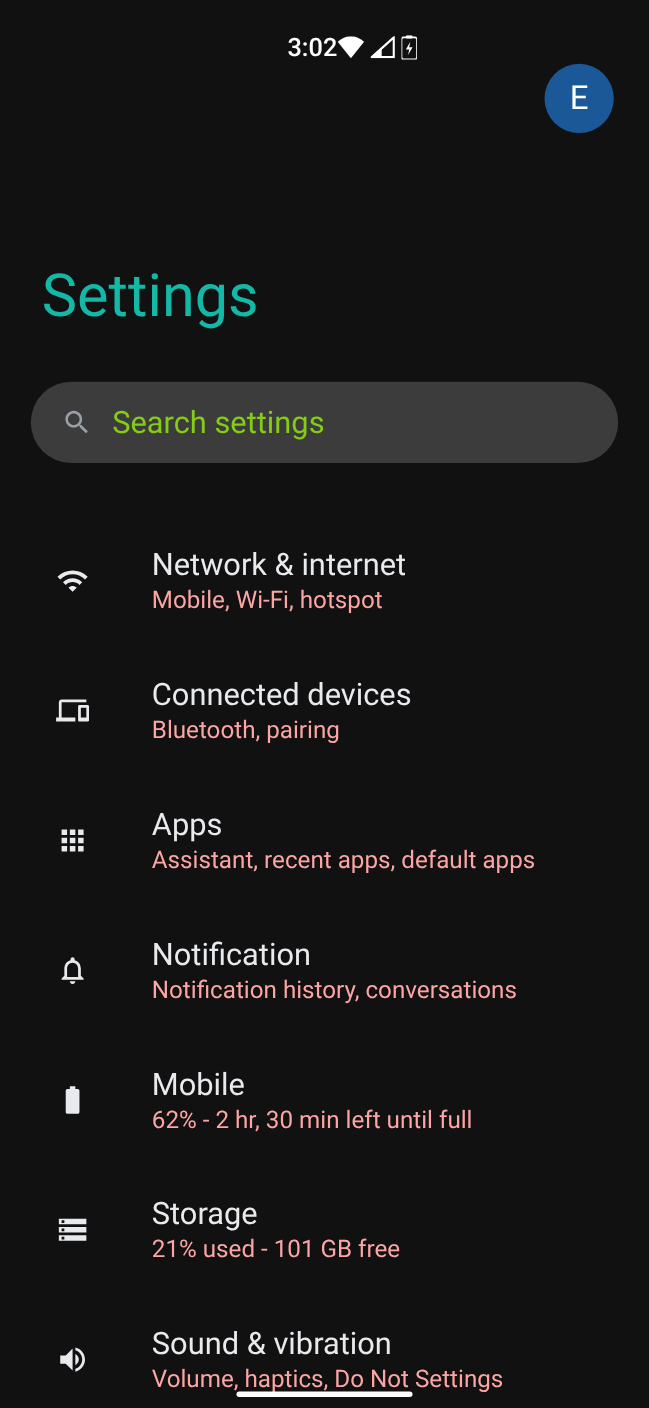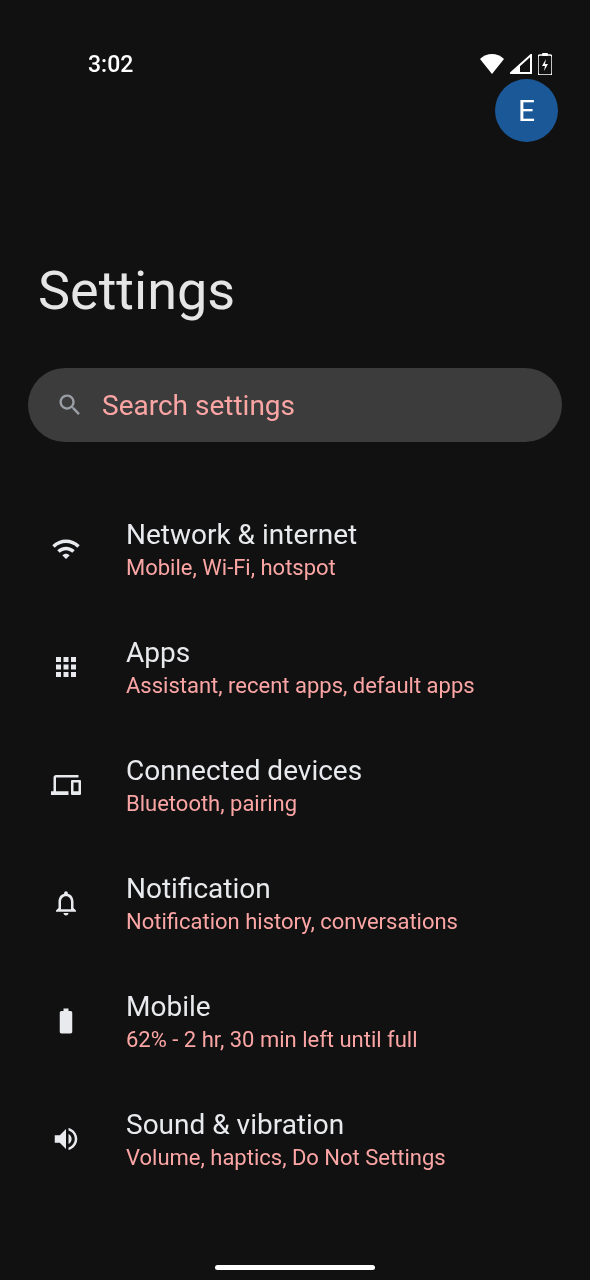--- a/index.html
+++ b/index.html
@@ -7,25 +7,24 @@
       width: 590px;
       height: 1280px;
       background: #111111;
       font-family: 'Roboto', -apple-system, sans-serif;
       color: #e8eaed;
       overflow: hidden;
       position: relative;
     }
     .status-bar {
       display: flex;
-      justify-content: space-between;
+      justify-content: center;
       align-items: center;
       padding: 28px 38px 0 88px;
       height: 58px;
-      margin-top: 21px;
     }
     .status-time {
       font-size: 23px;
       font-weight: 500;
       color: #ffffff;
     }
     .status-icons {
       display: flex;
       align-items: center;
       gap: 6px;
@@ -45,53 +44,53 @@
       display: flex;
       align-items: center;
       justify-content: center;
       font-size: 30px;
       font-weight: 400;
       color: #ffffff;
     }
     .page-title {
       font-size: 54px;
       font-weight: 400;
-      color: #e5e5e5;
+      color: #14b8a6;
       padding-left: 8px;
       margin-top: 80px;
     }
     .search-bar {
       margin: 46px 28px 0 28px;
       height: 74px;
       background: #3c3c3c;
       border-radius: 37px;
       display: flex;
       align-items: center;
       padding: 0 28px;
       gap: 18px;
     }
     .search-icon-svg {
       width: 28px;
       height: 28px;
       fill: #9aa0a6;
     }
     .search-placeholder {
       font-size: 28px;
-      color: #fca5a5;
+      color: #84cc16;
       font-weight: 400;
     }
     .settings-list {
       margin-top: 48px;
       padding: 0 30px;
     }
     .settings-item {
       display: flex;
       align-items: center;
       padding: 28px 0;
-      gap: 38px;
+      gap: 50px;
     }
     .item-icon {
       width: 44px;
       height: 44px;
       display: flex;
       align-items: center;
       justify-content: center;
       flex-shrink: 0;
       margin-left: 14px;
     }
@@ -171,44 +170,44 @@
     </div>
     <div class="item-text">
       <div class="item-title">Network &amp; internet</div>
       <div class="item-subtitle">Mobile, Wi-Fi, hotspot</div>
     </div>
   </div>
 
   <div class="settings-item">
     <div class="item-icon">
       <svg viewBox="0 0 24 24">
+          <path d="M4 6h18V4H4c-1.1 0-2 .9-2 2v11H0v3h14v-3H4V6zm19 2h-6c-.55 0-1 .45-1 1v10c0 .55.45 1 1 1h6c.55 0 1-.45 1-1V9c0-.55-.45-1-1-1zm-1 9h-4v-7h4v7z"></path>
+        </svg>
+    </div>
+    <div class="item-text">
+      <div class="item-title">Connected devices</div>
+      <div class="item-subtitle">Bluetooth, pairing</div>
+    </div>
+  </div>
+
+  <div class="settings-item">
+    <div class="item-icon">
+      <svg viewBox="0 0 24 24">
           <path d="M4 8h4V4H4v4zm6 12h4v-4h-4v4zm-6 0h4v-4H4v4zm0-6h4v-4H4v4zm6 0h4v-4h-4v4zm6-10v4h4V4h-4zm-6 4h4V4h-4v4zm6 6h4v-4h-4v4zm0 6h4v-4h-4v4z"></path>
         </svg>
     </div>
     <div class="item-text">
       <div class="item-title">Apps</div>
       <div class="item-subtitle">Assistant, recent apps, default apps</div>
     </div>
   </div>
 
   <div class="settings-item">
     <div class="item-icon">
       <svg viewBox="0 0 24 24">
-          <path d="M4 6h18V4H4c-1.1 0-2 .9-2 2v11H0v3h14v-3H4V6zm19 2h-6c-.55 0-1 .45-1 1v10c0 .55.45 1 1 1h6c.55 0 1-.45 1-1V9c0-.55-.45-1-1-1zm-1 9h-4v-7h4v7z"></path>
-        </svg>
-    </div>
-    <div class="item-text">
-      <div class="item-title">Connected devices</div>
-      <div class="item-subtitle">Bluetooth, pairing</div>
-    </div>
-  </div>
-
-  <div class="settings-item">
-    <div class="item-icon">
-      <svg viewBox="0 0 24 24">
           <path d="M12 22c1.1 0 2-.9 2-2h-4c0 1.1.9 2 2 2zm6-6v-5c0-3.07-1.63-5.64-4.5-6.32V4c0-.83-.67-1.5-1.5-1.5s-1.5.67-1.5 1.5v.68C7.64 5.36 6 7.92 6 11v5l-2 2v1h16v-1l-2-2zm-2 1H8v-6c0-2.48 1.51-4.5 4-4.5s4 2.02 4 4.5v6z"></path>
         </svg>
     </div>
     <div class="item-text">
       <div class="item-title">Notification</div>
       <div class="item-subtitle">Notification history, conversations</div>
     </div>
   </div>
 
   <div class="settings-item">
@@ -216,20 +215,31 @@
       <svg viewBox="0 0 24 24">
           <path d="M15.67 4H14V2h-4v2H8.33C7.6 4 7 4.6 7 5.33v15.33C7 21.4 7.6 22 8.33 22h7.33c.74 0 1.34-.6 1.34-1.33V5.33C17 4.6 16.4 4 15.67 4z"></path>
         </svg>
     </div>
     <div class="item-text">
       <div class="item-title">Mobile</div>
       <div class="item-subtitle">62% - 2 hr, 30 min left until full</div>
     </div>
   </div>
 
+  <div class="settings-item">
+    <div class="item-icon">
+      <svg viewBox="0 0 24 24">
+          <path d="M2 20h20v-4H2v4zm2-3h2v2H4v-2zM2 4v4h20V4H2zm4 3H4V5h2v2zm-4 7h20v-4H2v4zm2-3h2v2H4v-2z"></path>
+        </svg>
+    </div>
+    <div class="item-text">
+      <div class="item-title">Storage</div>
+      <div class="item-subtitle">21% used - 101 GB free</div>
+    </div>
+  </div>
 
   <div class="settings-item">
     <div class="item-icon">
       <svg viewBox="0 0 24 24">
           <path d="M3 9v6h4l5 5V4L7 9H3zm13.5 3c0-1.77-1.02-3.29-2.5-4.03v8.05c1.48-.73 2.5-2.25 2.5-4.02zM14 3.23v2.06c2.89.86 5 3.54 5 6.71s-2.11 5.85-5 6.71v2.06c4.01-.91 7-4.49 7-8.77s-2.99-7.86-7-8.77z"></path>
         </svg>
     </div>
     <div class="item-text">
       <div class="item-title">Sound &amp; vibration</div>
       <div class="item-subtitle">Volume, haptics, Do Not Settings</div>

